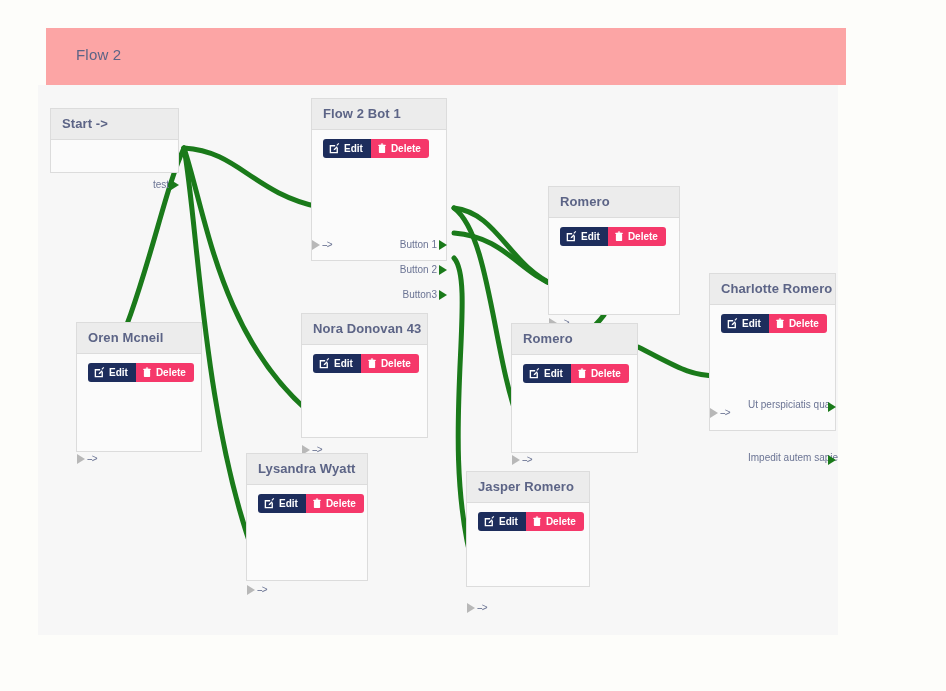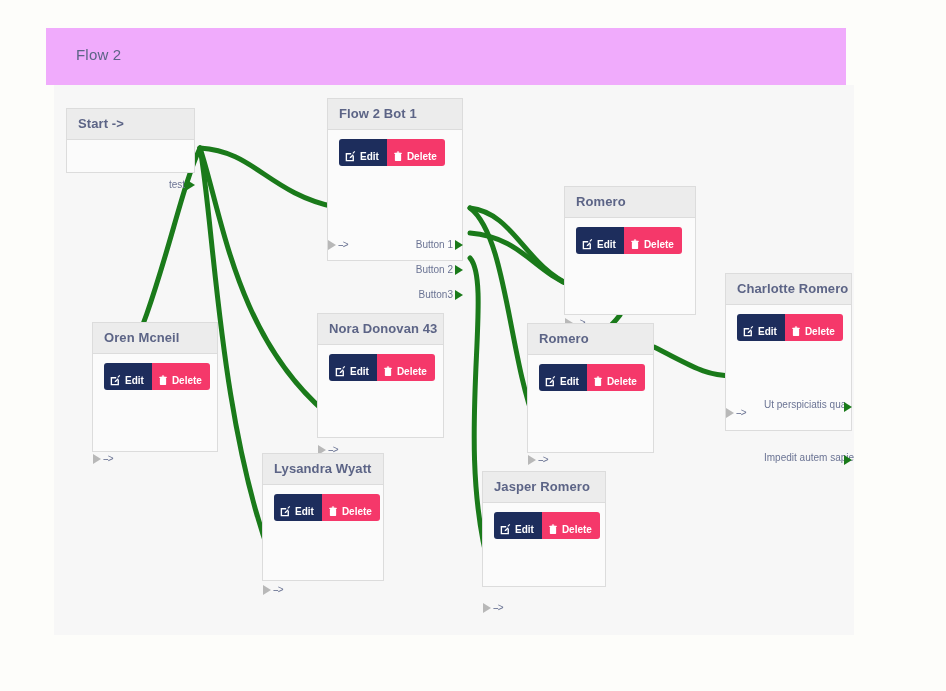--- a/index.html
+++ b/index.html
@@ -19,36 +19,36 @@
     height: 691px;
   }
 
   
   .flow-header {
     position: absolute;
     left: 46px;
     top: 28px;
     width: 800px;
     height: 57px;
-    background: #f0abfc;
+    background: #fca5a5;
     box-sizing: border-box;
   }
   .flow-title {
     position: absolute;
     left: 30px;
     top: 18px;
     font-size: 15px;
     color: #5c6486;
     letter-spacing: .2px;
   }
 
   
   .canvas {
     position: absolute;
-    left: 54px;
+    left: 38px;
     top: 85px;
     width: 800px;
     height: 550px;
     background: #f7f7f7;
     overflow: hidden;
   }
 
   .edge-layer {
     position: absolute;
     left: 0;
@@ -87,21 +87,21 @@
     margin: 9px 0 0 11px;
     border-radius: 3px;
     overflow: hidden;
   }
   .btn {
     display: inline-flex;
     align-items: center;
     gap: 4px;
     font-size: 10px;
     font-weight: bold;
-    padding: 12px 8px 4px 6px;
+    padding: 4px 8px 4px 6px;
     border: none;
     color: #ffffff;
     cursor: pointer;
     line-height: 1;
     font-family: "Liberation Sans", sans-serif;
   }
   .btn-edit   { background: #1d2d5c; }
   .btn-delete { background: #f5386a; }
   .btn svg { display: block; }
 

